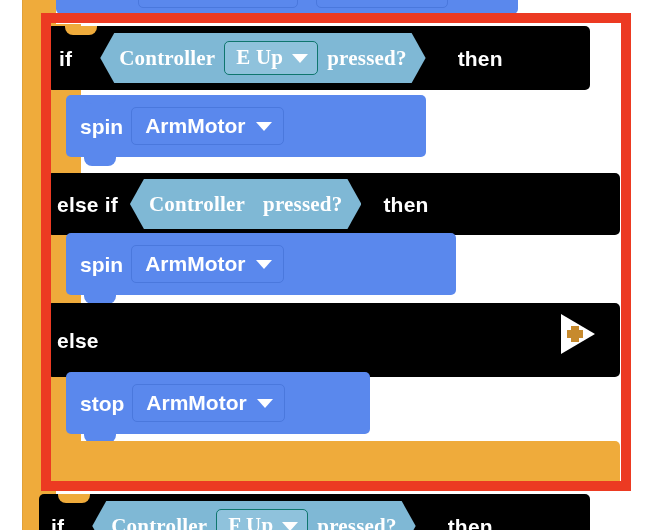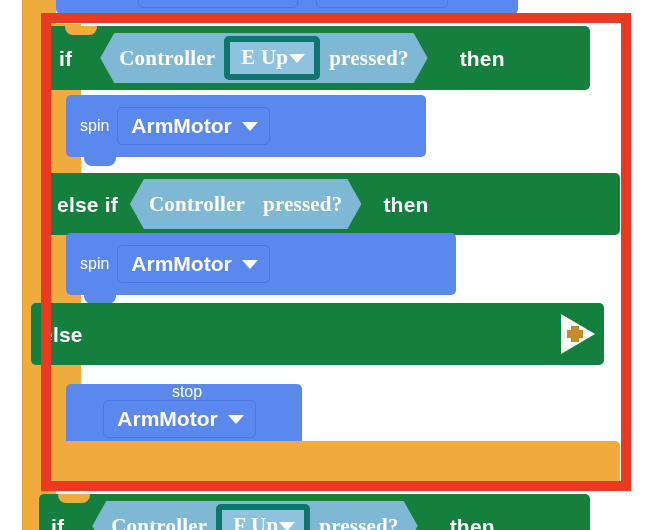--- a/index.html
+++ b/index.html
@@ -27,21 +27,21 @@
     left: 22px;
     top: -10px;
     width: 34px;
     height: 545px;
     background: #efab3b;
     border-left: 1px solid #e0a039;
     box-sizing: border-box;
   }
   .hdr {
     position: absolute;
-    background: #15803d;
+    background: #000000;
     border-radius: 5px;
     box-sizing: border-box;
     display: flex;
     align-items: center;
     color: #ffffff;
     font-size: 21px;
     font-weight: bold;
     letter-spacing: 0.2px;
     white-space: nowrap;
   }
@@ -80,26 +80,26 @@
     clip-path: polygon(14px 0, calc(100% - 14px) 0, 100% 50%, calc(100% - 14px) 100%, 14px 100%, 0 50%);
     white-space: nowrap;
     box-sizing: border-box;
     font-family: Liberation Serif, serif;
   }
   .hex .label { padding: 0 9px; }
 
   
   .dd-hex {
     background: #8fc2dc;
-    border: 6px solid #0f766e;
+    border: 1px solid #0f766e;
     border-radius: 5px;
     padding: 5px 9px 6px 11px;
     display: inline-flex;
     align-items: center;
-    gap: 1px;
+    gap: 9px;
     color: #fff;
     font-size: 21px;
     font-weight: bold;
     line-height: 1;
   }
 
   
   .stack {
     position: absolute;
     background: #5a88ed;
@@ -107,22 +107,22 @@
     display: flex;
     align-items: center;
     height: 62px;
     box-sizing: border-box;
     color: #fff;
     font-size: 21px;
     font-weight: bold;
   }
   .stack .kw-b {
     color: #ffffff;
-    font-size: 16px;
-    font-weight: normal;
+    font-size: 21px;
+    font-weight: bold;
     padding: 0 8px 0 14px;
     line-height: 1;
     white-space: nowrap;
   }
   .dd-blue {
     background: #5a88ed;
     border: 1px solid #4a78dd;
     border-radius: 5px;
     padding: 7px 11px 8px 13px;
     margin-right: 9px;
@@ -243,32 +243,32 @@
   <div class="stack" style="left:66px; top:233px; width:390px;">
     <div class="knob-top"></div>
     <div class="knob-bot"></div>
     <span class="kw-b">spin</span>
     <span class="dd-blue">
       <span>ArmMotor</span>
       <span class="caret"></span>
     </span>
   </div>
 
-  <div class="hdr" style="left:31px; top:303px; width:573px; height:62px; padding-left:4px;">
+  <div class="hdr" style="left:47px; top:303px; width:573px; height:74px; padding-left:4px;">
     <span class="kw">else</span>
   </div>
   <div class="add-arrow" style="left:559px; top:312px;">
     <svg width="40" height="44" viewBox="0 0 40 44" aria-hidden="true">
       <path d="M2 2 L36 22 L2 42 Z" fill="#ffffff"></path>
       <rect x="8" y="18" width="16" height="8" fill="#c78a2d"></rect>
       <rect x="12" y="14" width="8" height="16" fill="#c78a2d"></rect>
     </svg>
   </div>
 
-  <div class="stack" style="left:66px; top:384px; width:236px;flex-direction:column;">
+  <div class="stack" style="left:66px; top:372px; width:304px;">
     <div class="knob-top"></div>
     <div class="knob-bot"></div>
     <span class="kw-b">stop</span>
     <span class="dd-blue">
       <span>ArmMotor</span>
       <span class="caret"></span>
     </span>
   </div>
 
   <div class="foot" style="left:47px; top:441px; width:573px; height:45px;"></div>

